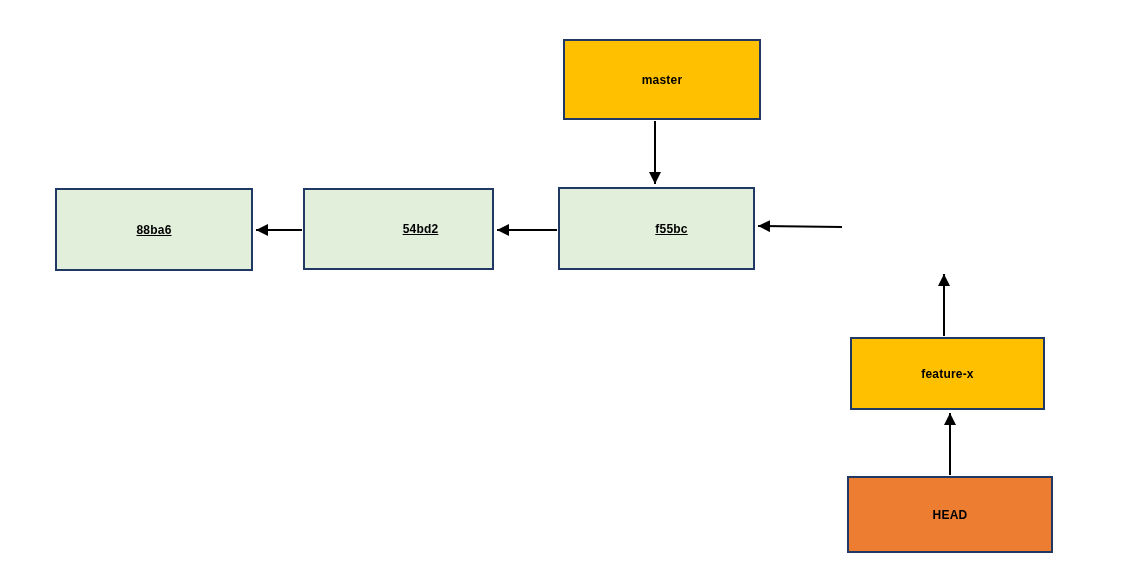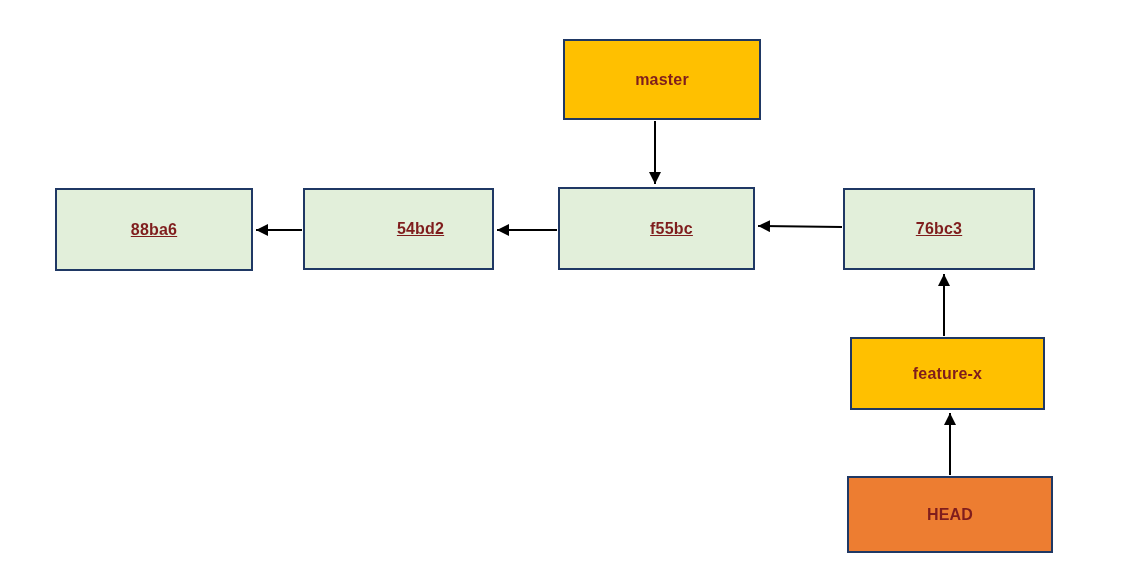--- a/index.html
+++ b/index.html
@@ -23,23 +23,23 @@
     height: 566px;
     pointer-events: none;
   }
   .node {
     position: absolute;
     box-sizing: border-box;
     border: 2.5px solid #1f3864;
     display: flex;
     align-items: center;
     justify-content: center;
-    font-size: 16px;
+    font-size: 12px;
     font-weight: 700;
-    color: #7f1d1d;
+    color: #000000;
     letter-spacing: 0.2px;
   }
   .node.commit  { background: #e2efda; text-decoration: underline; }
   .node.branch  { background: #ffc000; }
   .node.head    { background: #ed7d31; }
 
   #node-master    { left: 563px; top: 39px;  width: 198px; height: 81px; }
   #node-88ba6     { left: 55px;  top: 188px; width: 198px; height: 83px; }
   #node-54bd2     { left: 303px; top: 188px; width: 191px; height: 82px; padding-left: 44px; }
   #node-f55bc     { left: 558px; top: 187px; width: 197px; height: 83px; padding-left: 30px; }
@@ -75,23 +75,20 @@
   </div>
 
   <div class="node commit" id="node-54bd2">
     <span>54bd2</span>
   </div>
 
   <div class="node commit" id="node-f55bc">
     <span>f55bc</span>
   </div>
 
-  <div class="node commit" id="node-76bc3">
-    <span>76bc3</span>
-  </div>
 
   <div class="node head" id="node-head">
     <span>HEAD</span>
   </div>
 
   <div class="node branch" id="node-feature-x">
     <span>feature-x</span>
   </div>
 
 </div>

